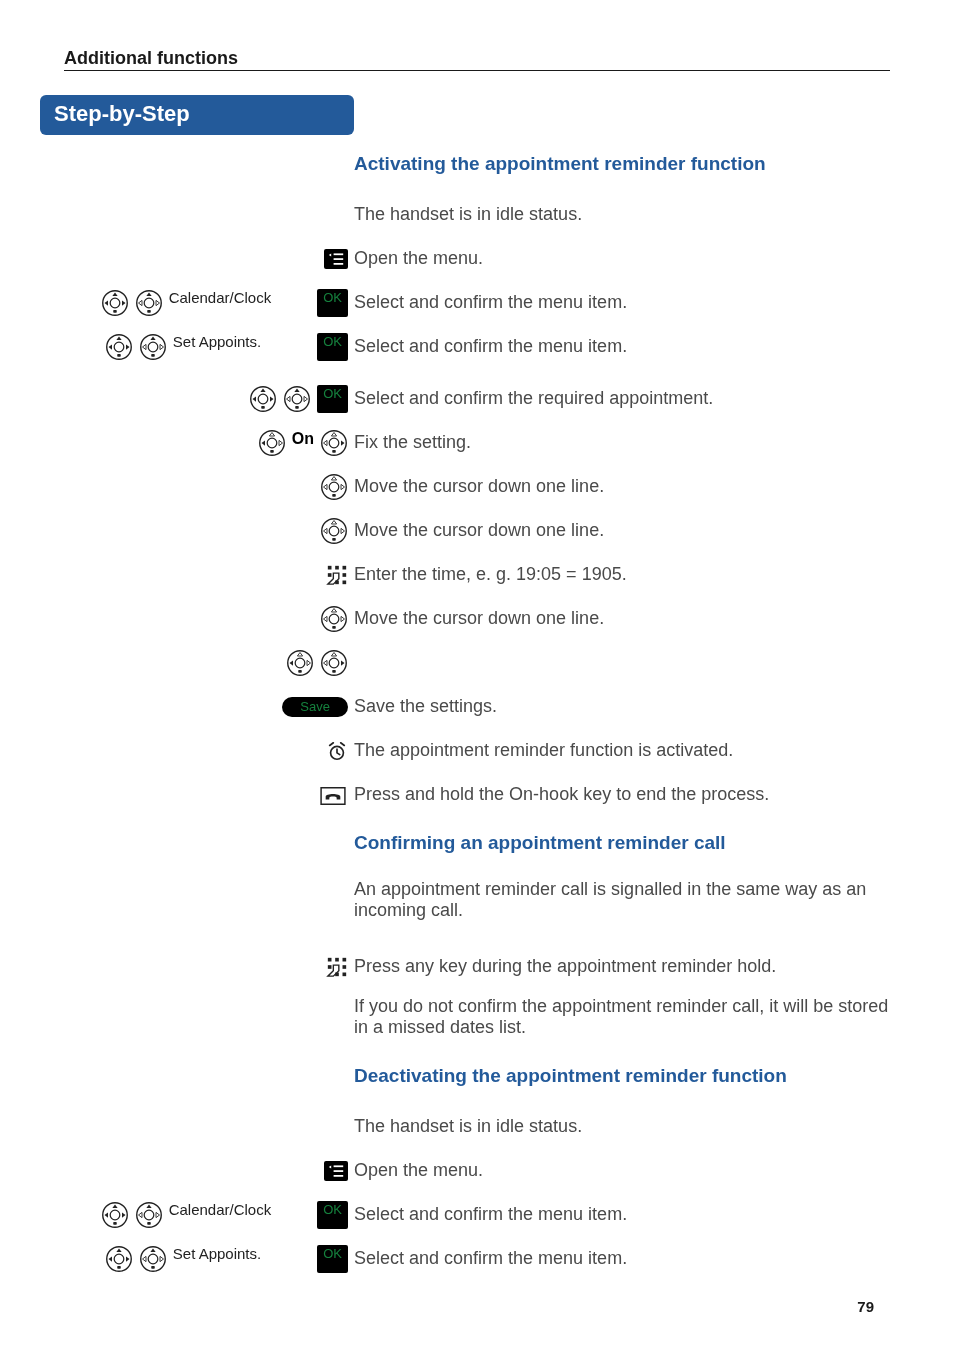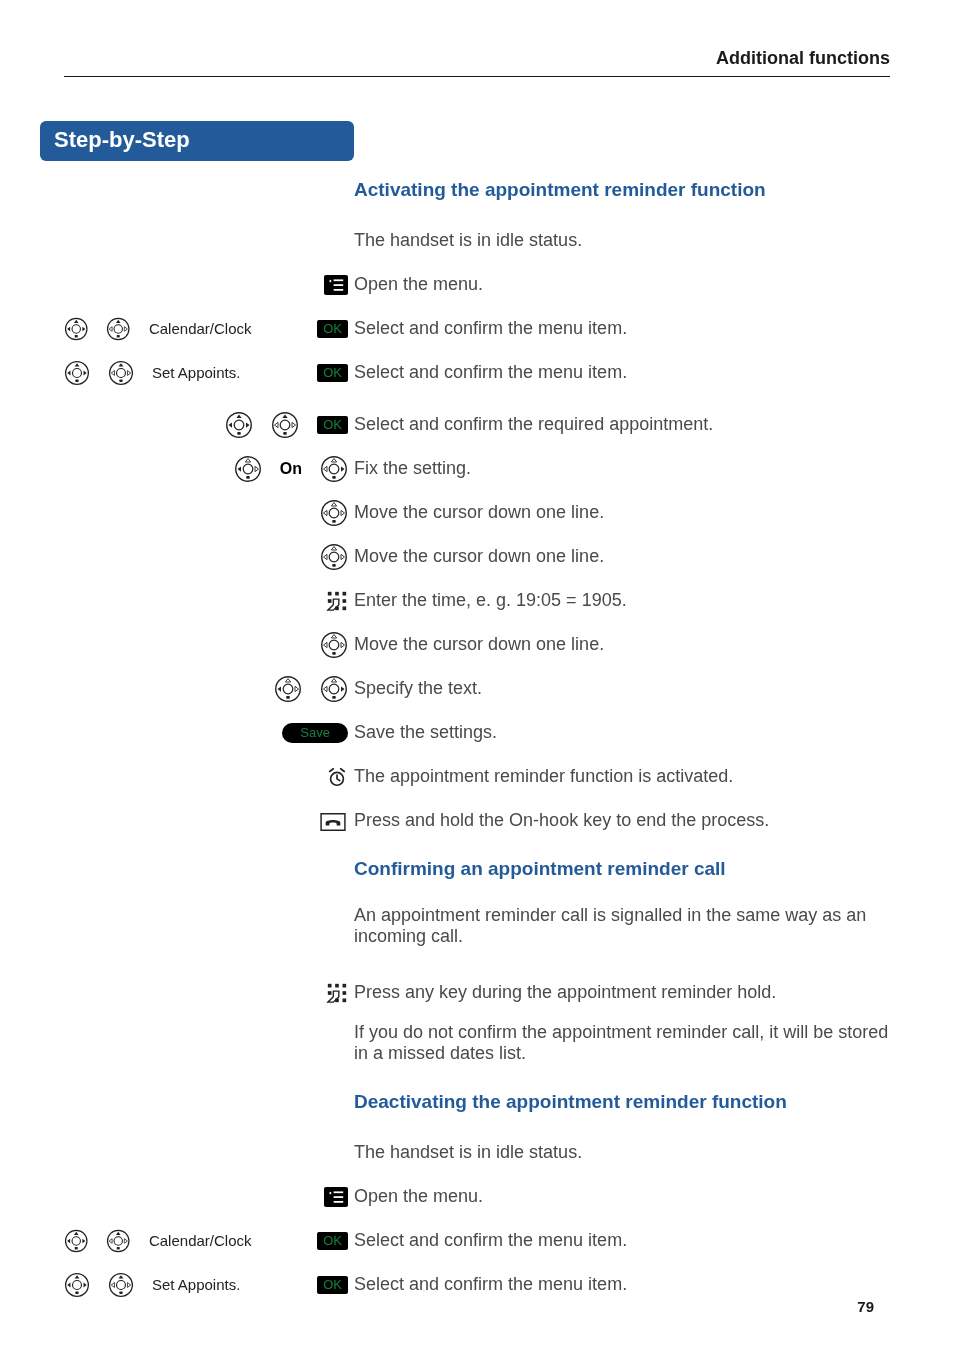--- a/index.html
+++ b/index.html
@@ -12,27 +12,25 @@
     line-height: 1.2;
   }
   .page {
     width: 954px;
     height: 1352px;
     position: relative;
     box-sizing: border-box;
     padding: 48px 64px 40px 64px;
   }
   .header-title {
-    text-align: right;
     font-weight: 700;
     font-size: 18px;
     color: #1a1a1a;
-    padding-bottom: 6px;
     border-bottom: 1.5px solid #1a1a1a;
-    margin-bottom: 44px;
+    margin-bottom: 24px;
   }
   .columns {
     display: grid;
     grid-template-columns: 290px 1fr;
     column-gap: 0;
   }
   .leftcol { position: relative; }
   .step-banner {
     background: #235a9a;
     color: #fff;
@@ -45,23 +43,22 @@
   }
   .row {
     display: grid;
     grid-template-columns: 290px 1fr;
     align-items: center;
     margin-bottom: 14px;
     min-height: 30px;
   }
   .left {
     display: flex;
-    align-items: center;
     justify-content: flex-end;
-    gap: 18px;
+    gap: 6px;
     padding-right: 6px;
     font-size: 15px;
   }
   .left .label { font-size: 15px; color: #222; white-space: nowrap; }
   .right { font-size: 18px; color: #4a4a4a; }
   .section-head {
     color: #235a9a;
     font-weight: 700;
     font-size: 19px;
     margin-top: 8px;
@@ -306,21 +303,20 @@
 
   <div class="row">
     <div class="left">
       <svg class="nav">
           <use href="#navpad-left"></use>
         </svg>
       <svg class="nav">
           <use href="#navpad-right"></use>
         </svg>
     </div>
-    <div class="right">Specify the text.</div>
   </div>
 
   <div class="row">
     <div class="left">
       <span class="badge-save">Save</span>
     </div>
     <div class="right">Save the settings.</div>
   </div>
 
   <div class="row">

